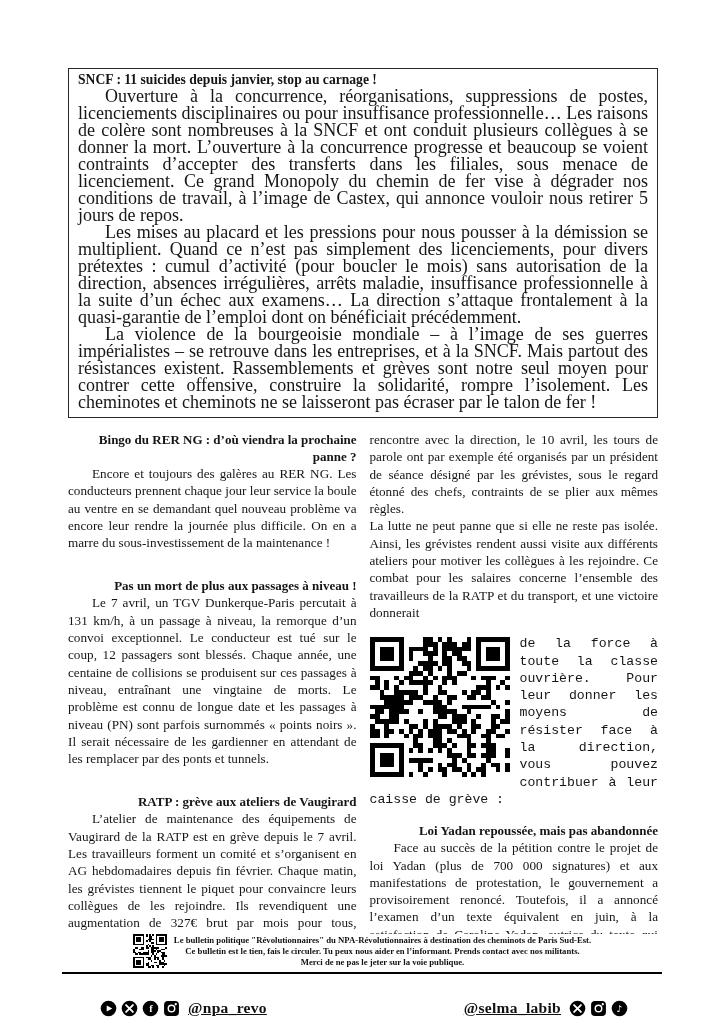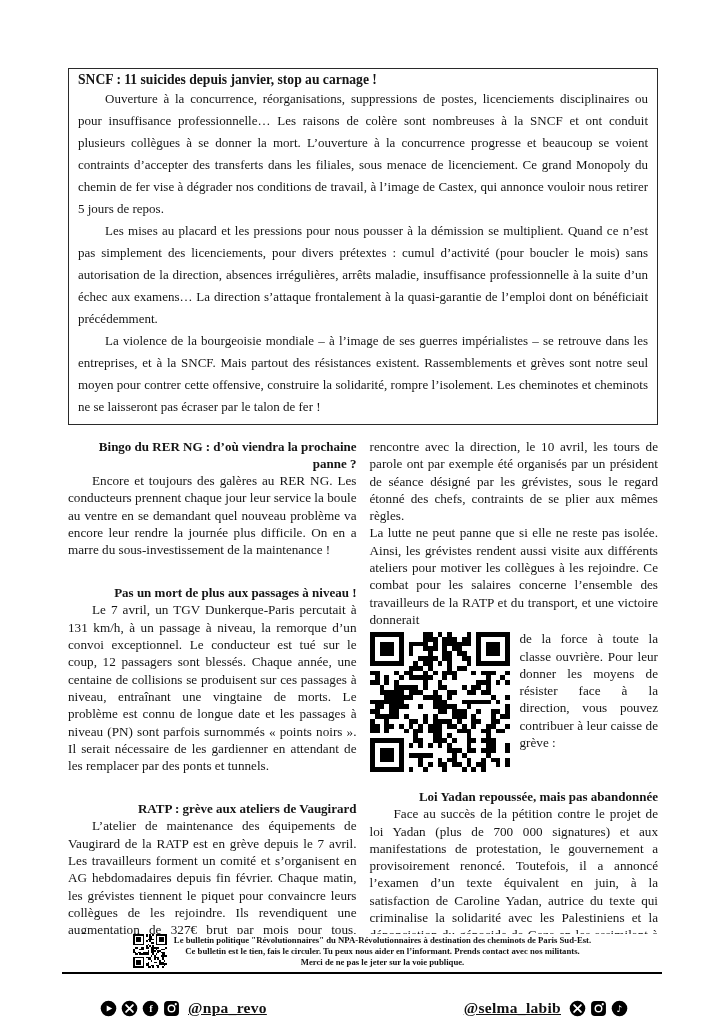--- a/index.html
+++ b/index.html
@@ -10,36 +10,36 @@
   .lead-box {
     margin:68px 66px 0 68px;
     border:1.5px solid #2a2a2a;
     padding:3px 9px 6px 9px;
     text-align:justify;
   }
   .lead-box h2 {
     text-align:left; font-size:13.6px; line-height:16px; font-weight:bold;
   }
   .lead-box p {
-    font-size:13px; line-height:22px; text-indent:27px;
+    font-size:18px; line-height:17px; text-indent:27px;
   }
 
   
   .columns {
     display:flex; gap:13px; margin:13px 66px 0 68px;
     align-items:flex-start;
   }
   .col { width:289px; font-size:13.2px; line-height:17.3px; text-align:justify; }
   .col h3 { font-size:13px; line-height:17px; font-weight:bold; text-align:right; }
   .col section { margin-top:26px; }
   .col section:first-child { margin-top:0; }
   .col p { text-indent:24px; }
   .col p.noindent { text-indent:0; }
 
-  .qr-block { margin-top:2px; }
+  .qr-block { margin-top:14px;font-family:Liberation Mono, monospace; }
   .qr-block::after { content:""; display:block; clear:both; }
   .qr-main { float:left; width:140px; height:140px; margin:2px 10px 2px 0; }
   .qr-main svg, .qr-small svg { display:block; }
   .right-col section.after-qr { margin-top:14px; }
 
   
   footer {
     position:absolute; left:0; right:0; top:934px; background:#ffffff;
   }
   .footer-top { display:flex; justify-content:center; align-items:center; gap:7px; }

